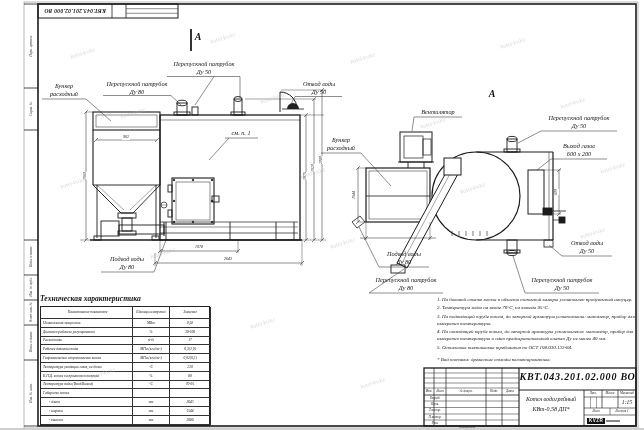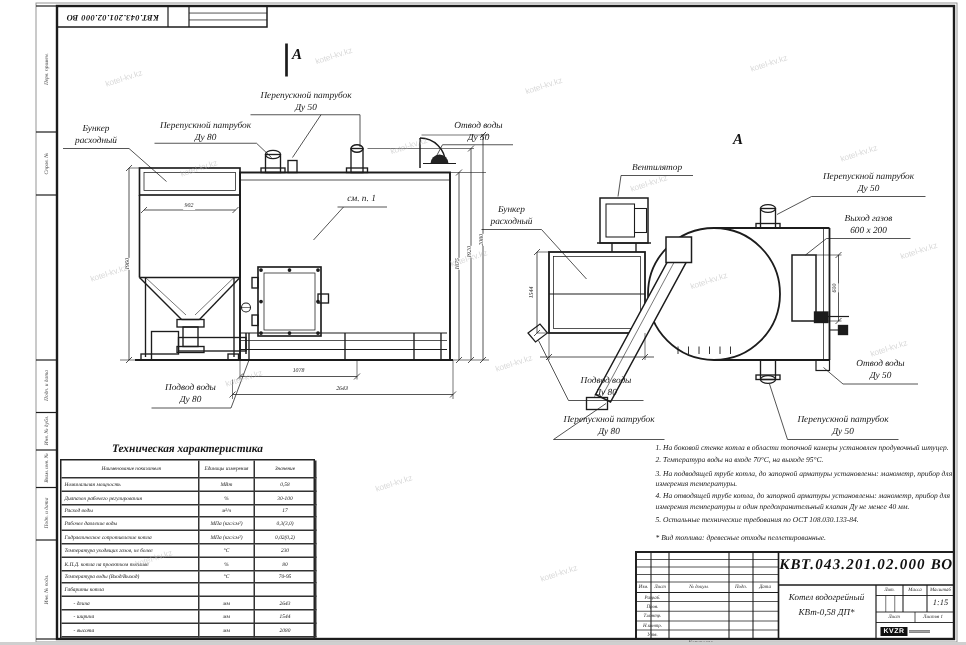--- a/index.html
+++ b/index.html
@@ -12,21 +12,21 @@
   .dim{position:absolute;transform:translateX(-50%);font:italic 3.9px "Liberation Serif",serif;
        color:#222;background:#fff;padding:0 1px;white-space:nowrap;line-height:1;}
   .dimv{position:absolute;transform:translate(-50%,-50%) rotate(-90deg);font:italic 3.9px "Liberation Serif",serif;
        color:#222;background:#fff;white-space:nowrap;line-height:1;}
   .side-lbl{position:absolute;transform:translate(-50%,-50%) rotate(-90deg);
        font:italic 3.6px "Liberation Serif",serif;color:#444;white-space:nowrap;}
   .stamp-doc{position:absolute;left:40px;top:5px;width:70px;height:12px;
        transform:rotate(180deg);font:italic bold 5.6px "Liberation Serif",serif;color:#111;
        text-align:center;line-height:12px;letter-spacing:.3px;}
   .spec{position:absolute;left:40px;top:294px;width:170px;color:#161616;}
-  .spec-title{font:italic bold 7.6px "Liberation Serif",serif;text-align:center;height:12px;}
+  .spec-title{font:italic bold 7.6px "Liberation Serif",serif;height:12px;}
   .grid{display:grid;grid-template-columns:92px 37px 41px;grid-template-rows:12px;
         grid-auto-rows:8.8px;border:1px solid #222;box-sizing:border-box;background:#fff;}
   .grid>div{border-right:.5px solid #333;border-bottom:.5px solid #333;
         font:italic 3.6px "Liberation Serif",serif;display:flex;align-items:center;overflow:hidden;}
   .grid>div.c1{padding-left:2px;}
   .grid>div.c2,.grid>div.c3{justify-content:center;text-align:center;}
   .grid>div.hd{justify-content:center;text-align:center;font-size:3.5px;line-height:1.1;}
   .notes{position:absolute;left:437px;top:296px;width:198px;color:#161616;}
   .note{font:italic 5px/1.45 "Liberation Serif",serif;margin:0 0 1px 0;}
   .fuel{font:italic 5px/1.45 "Liberation Serif",serif;margin-top:5px;}

